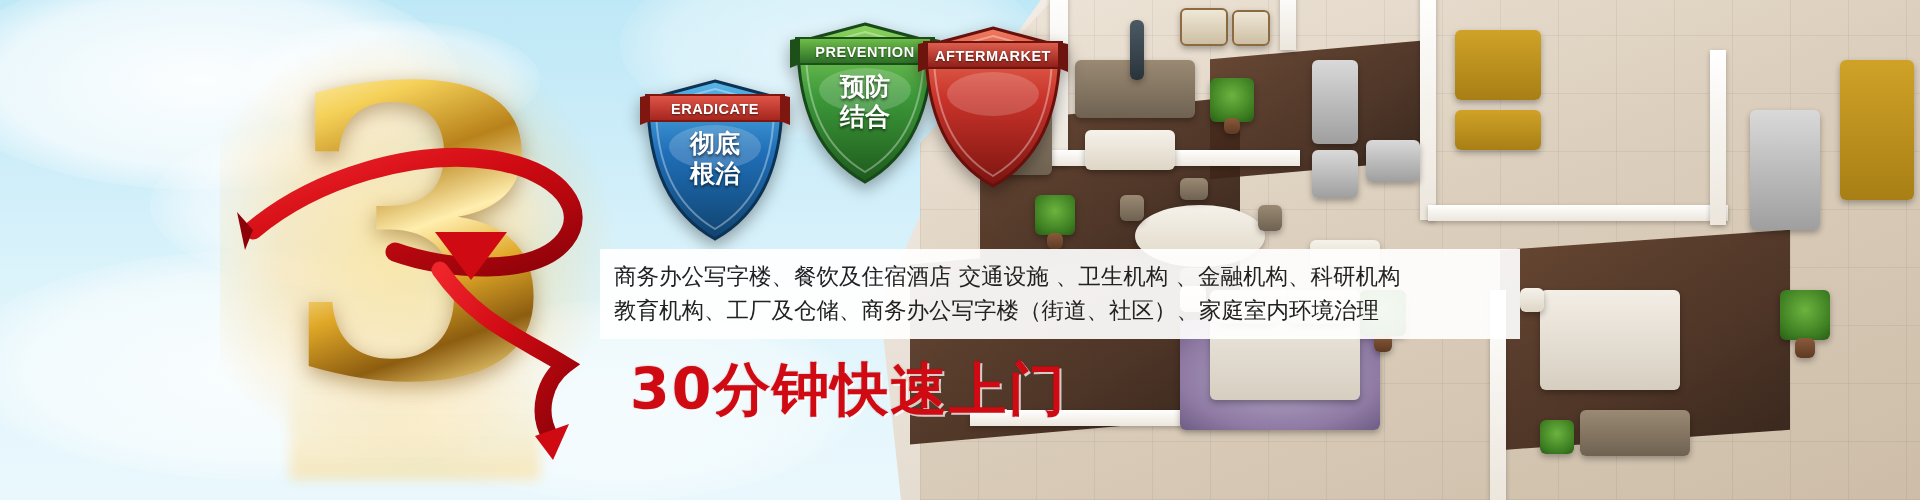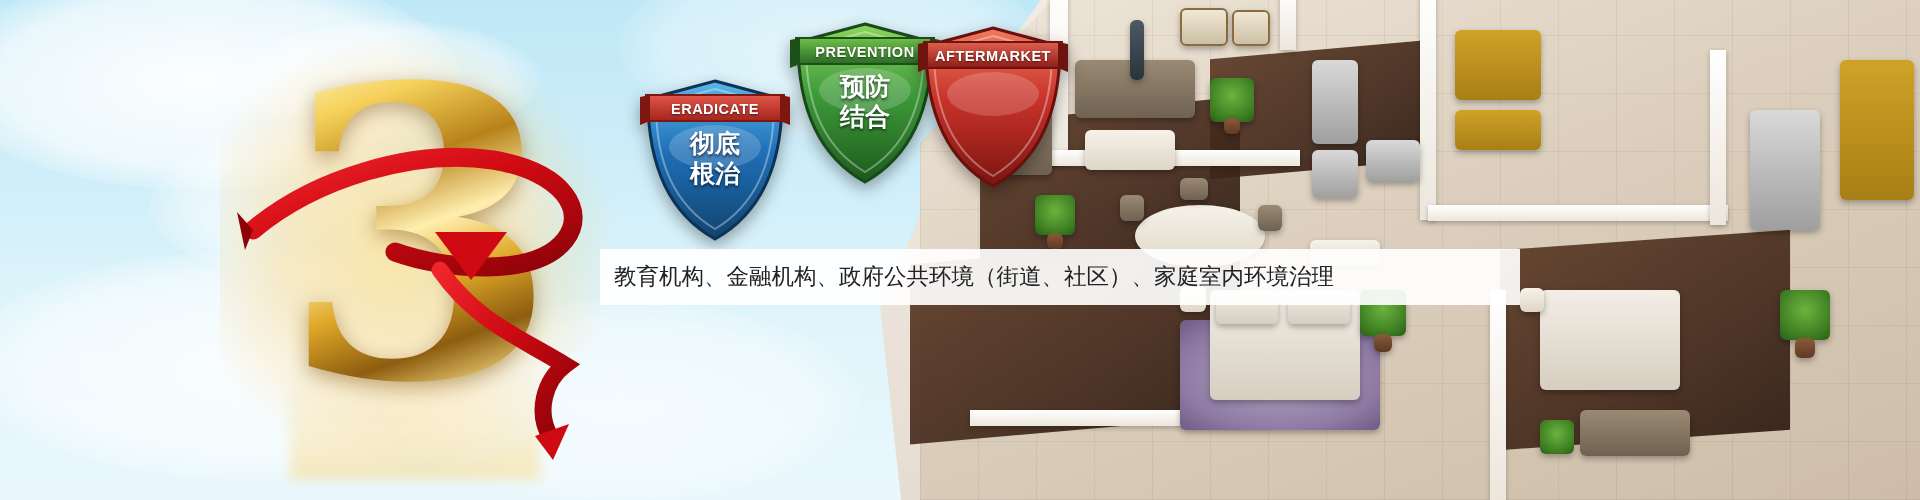--- a/index.html
+++ b/index.html
@@ -397,17 +397,19 @@
       <path d="M75,14 L134,30 C134,92 112,132 75,154 C38,132 16,92 16,30 Z" fill="none" stroke="rgba(255,255,255,.35)" stroke-width="2"></path>
       <path d="M6,20 L144,20 L144,46 L6,46 Z" fill="url(#bd3)" stroke="#6d140f" stroke-width="2"></path>
       <path d="M0,22 L10,20 L10,46 L0,50 Z" fill="#6d140f"></path>
       <path d="M150,22 L140,20 L140,46 L150,50 Z" fill="#6d140f"></path>
       <ellipse cx="75" cy="72" rx="46" ry="22" fill="rgba(255,255,255,.18)"></ellipse>
     </svg>
     <div class="eng">AFTERMARKET</div>
   </div>
 
   <div id="text-panel">
-    <div class="line">教育机构、金融机构、政府公共环境（街道、社区）、家庭室内环境治理</div>
-  </div>
-
+    <div class="line">商务办公写字楼、餐饮及住宿酒店 交通设施 、卫生机构 、金融机构、科研机构</div>
+    <div class="line">教育机构、工厂及仓储、商务办公写字楼（街道、社区）、家庭室内环境治理</div>
+  </div>
+
+  <div id="headline">30分钟快速上门</div>
 
 </div>
 
 </body></html>

